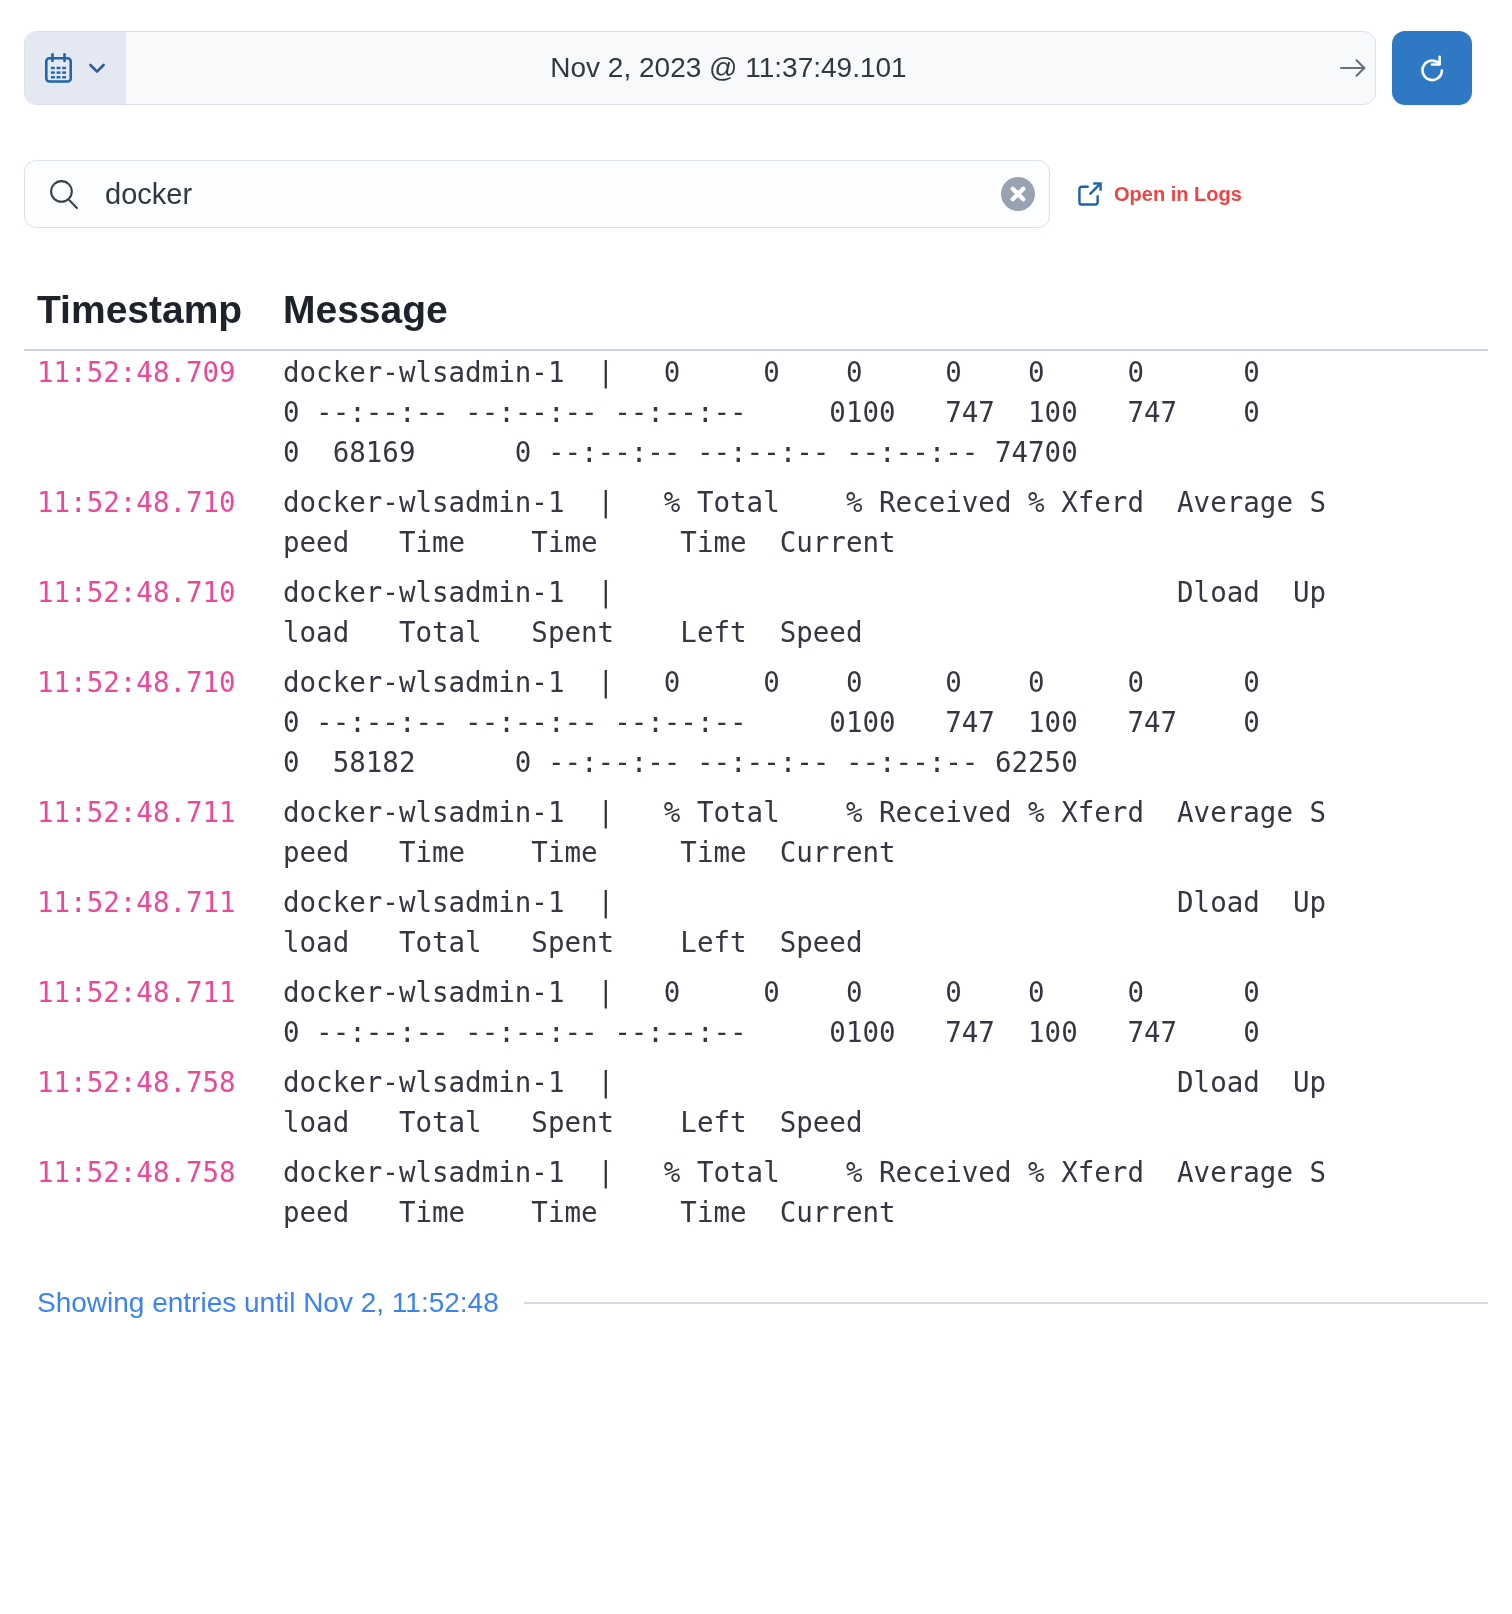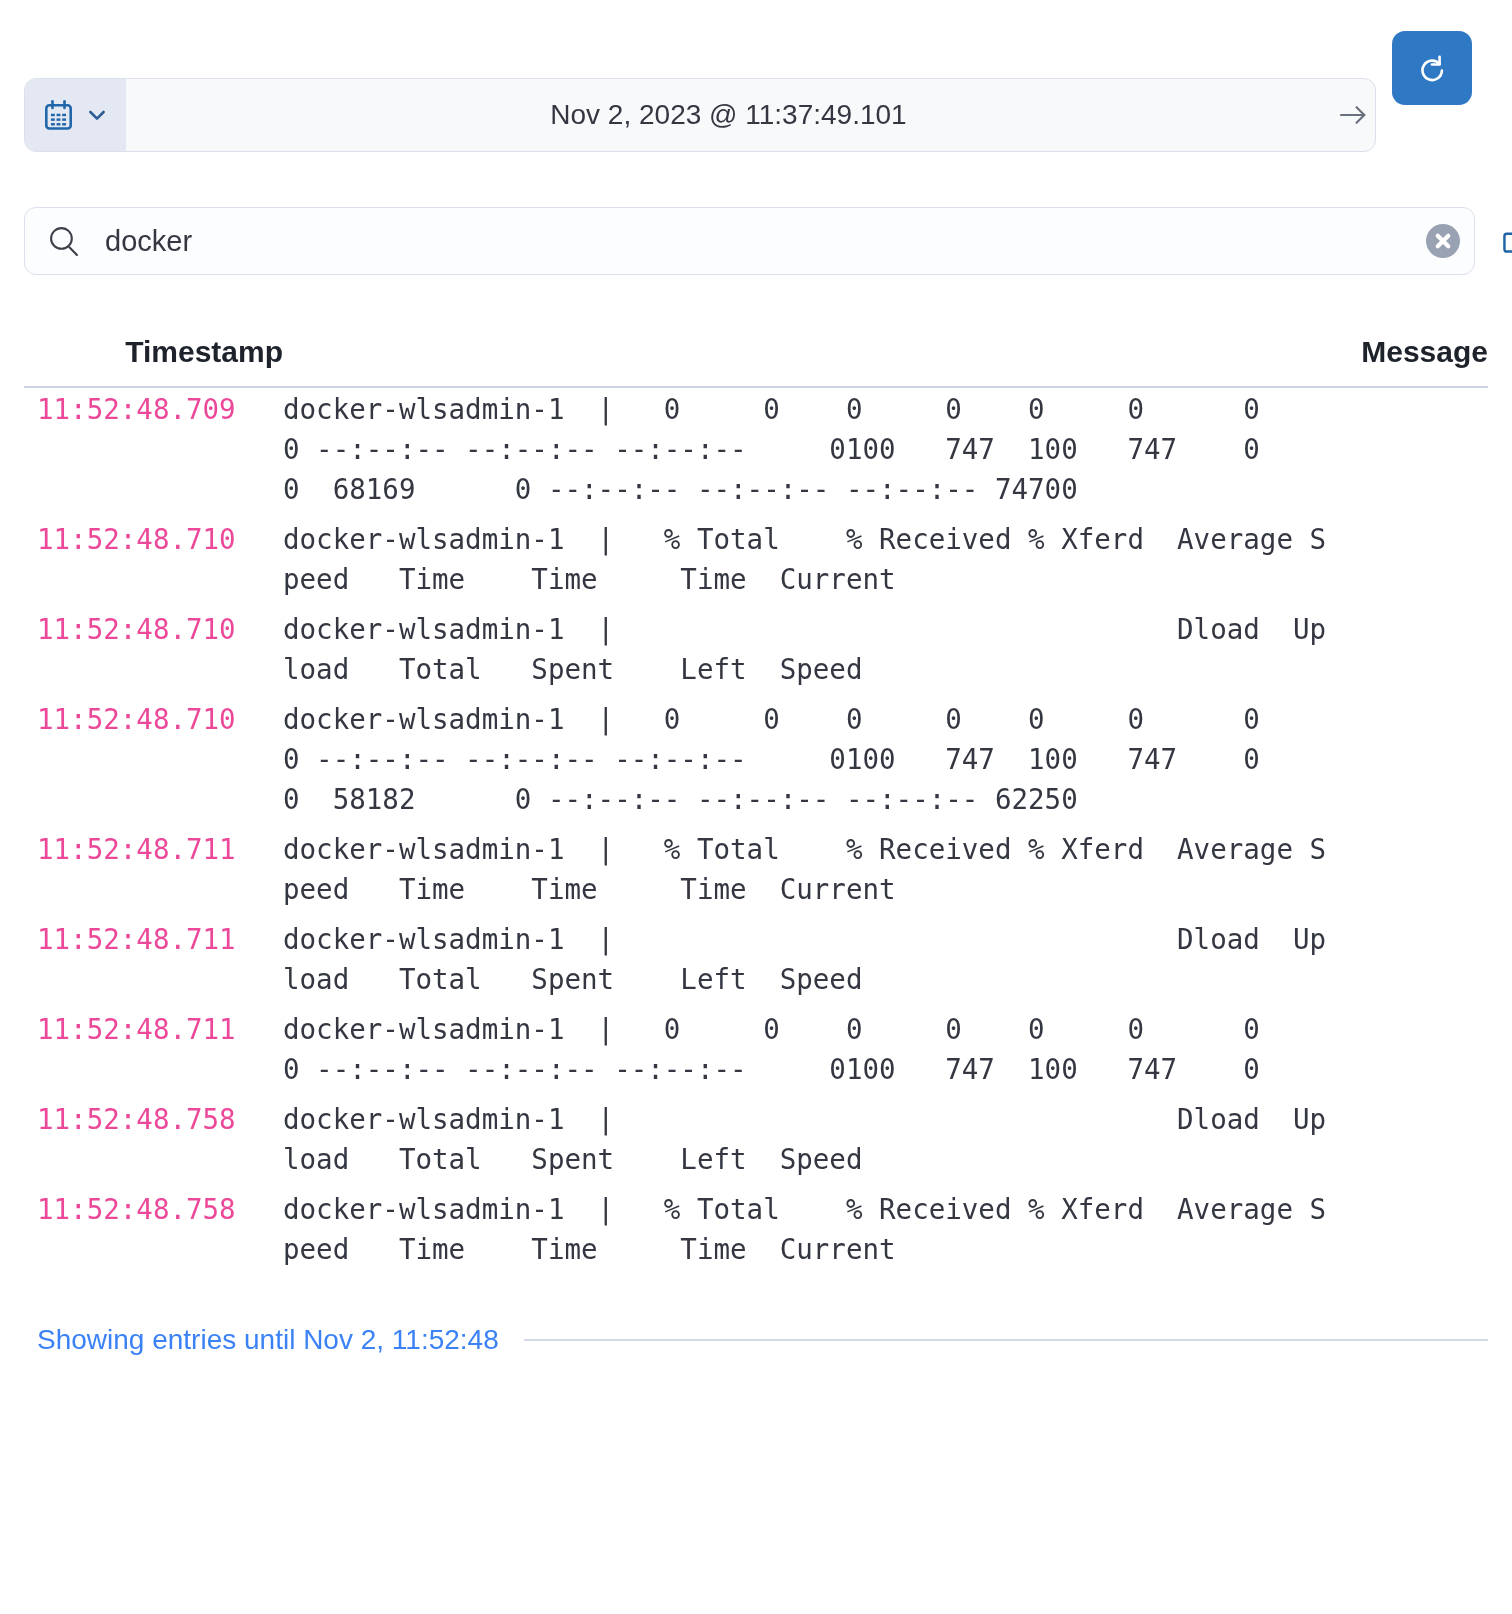--- a/index.html
+++ b/index.html
@@ -14,21 +14,20 @@
 
   
   .datebar-row { display: flex; align-items: stretch; gap: 16px; padding-right: 16px; }
   .datepicker {
     flex: 1; display: flex; align-items: stretch;
     height: 74px; box-sizing: border-box;
     background: #f8f9fb;
     border: 1px solid #dbe0ec;
     border-radius: 12px;
     overflow: hidden;
-    margin-top: 47px;
   }
   .dp-addon {
     width: 101px; flex: none;
     background: #e4e8f2;
     border: none; cursor: pointer;
     display: flex; align-items: center; justify-content: center; gap: 12px;
     padding: 0;
   }
   .dp-field {
     flex: 1; border: none; background: transparent; cursor: pointer;
@@ -40,21 +39,21 @@
   .refresh-btn {
     width: 80px; height: 74px; flex: none;
     background: #2e78c4; border: none; border-radius: 13px;
     display: flex; align-items: center; justify-content: center;
     cursor: pointer; padding: 0;
   }
 
   
   .search-row { margin-top: 55px; display: flex; align-items: center; }
   .search-box {
-    width: 1451px; height: 68px; box-sizing: border-box; flex: none;
+    width: 1026px; height: 68px; box-sizing: border-box; flex: none;
     background: #fcfdfe;
     border: 1px solid #dbe0ec;
     border-radius: 12px;
     display: flex; align-items: center;
     padding: 0 14px 0 21px;
   }
   .search-box input {
     flex: 1; border: none; outline: none; background: transparent;
     font-family: "Liberation Sans", sans-serif;
     font-size: 29px; color: #343741;
@@ -70,23 +69,22 @@
     display: flex; align-items: center; gap: 11px;
     color: #ef4444; font-size: 20px; font-weight: bold;
     text-decoration: none; cursor: pointer; white-space: nowrap;
   }
 
   
   .log-table { margin-top: 60px; }
   .table-header {
     display: flex;
     padding: 0 0 17px 13px;
-    font-size: 30px; font-weight: bold; color: #1d222b;
+    font-size: 39px; font-weight: bold; color: #1d222b;
     border-bottom: 2px solid #ccd3e0;
-    text-align: right;
   }
   .col-ts { width: 246px; flex: none; }
   .col-msg { flex: 1; min-width: 0; }
   .log-row { display: flex; padding: 1px 0 9px 13px; }
   .row-ts {
     font-family: "DejaVu Sans Mono", "Liberation Mono", monospace;
     font-size: 27.5px; line-height: 40px; color: #ec4899;
   }
   .msg-line {
     font-family: "DejaVu Sans Mono", "Liberation Mono", monospace;

